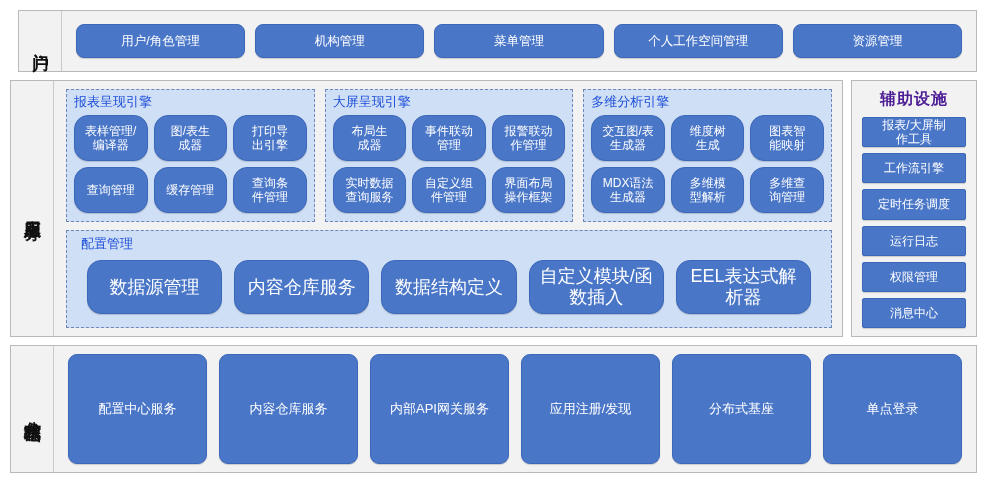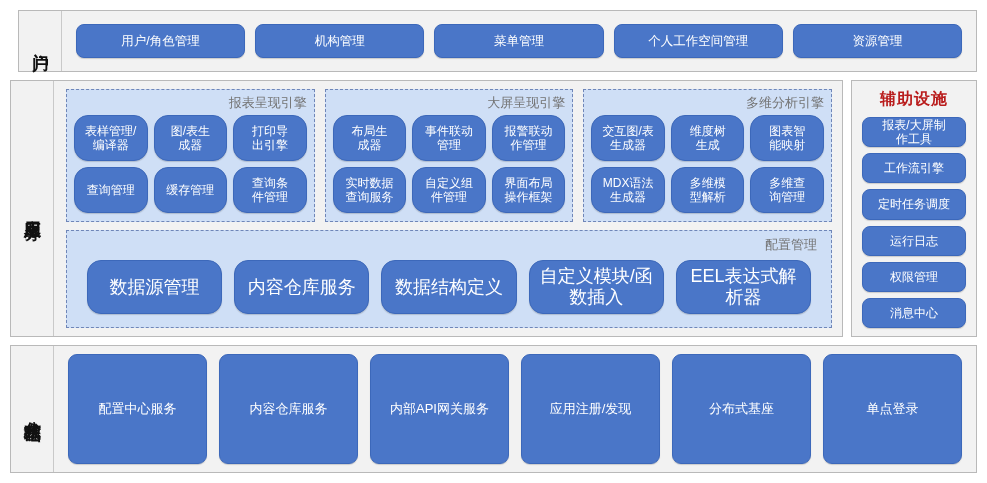--- a/index.html
+++ b/index.html
@@ -121,25 +121,26 @@
     flex: 1 1 0;
     min-width: 0;
     border: 1px dashed #6f86b8;
     background: #cfdff6;
     box-sizing: border-box;
     padding: 4px 7px 8px 7px;
     display: flex;
     flex-direction: column;
   }
   .group-title {
-    text-align: right;
+    text-align: left;
     font-size: 13px;
-    color: #737373;
+    color: #1d4ed8;
     padding: 2px 0 5px 0;
     line-height: 1.1;
+    font-family: Liberation Mono, monospace;
   }
   .group-grid {
     display: grid;
     grid-template-columns: repeat(3, 1fr);
     gap: 6px;
   }
   .group-grid .btn { height: 46px; border-radius: 14px; }
 
   
   .config-group {
@@ -173,34 +174,34 @@
     flex-direction: column;
     align-items: stretch;
     padding: 6px 10px 8px 10px;
   }
   .aux-title {
     text-align: center;
     font-weight: bold;
     font-size: 16px;
     letter-spacing: 1px;
     padding: 2px 0 7px 0;
-    color: #b91c1c;
+    color: #4c1d95;
   }
   .aux-list {
     flex: 1 1 auto;
     display: flex;
     flex-direction: column;
     justify-content: space-between;
     gap: 6px;
   }
   .aux-list .btn {
     flex: 1 1 0;
     min-height: 30px;
     font-size: 12px;
-    border-radius: 8px;
+    border-radius: 2px;
   }
 
   
   .bot-row { flex: 0 0 128px; display: flex; }
   #infra-panel { flex: 1 1 auto; }
   .infra-strip {
     flex: 1 1 auto;
     display: flex;
     align-items: flex-end;
     justify-content: space-between;

